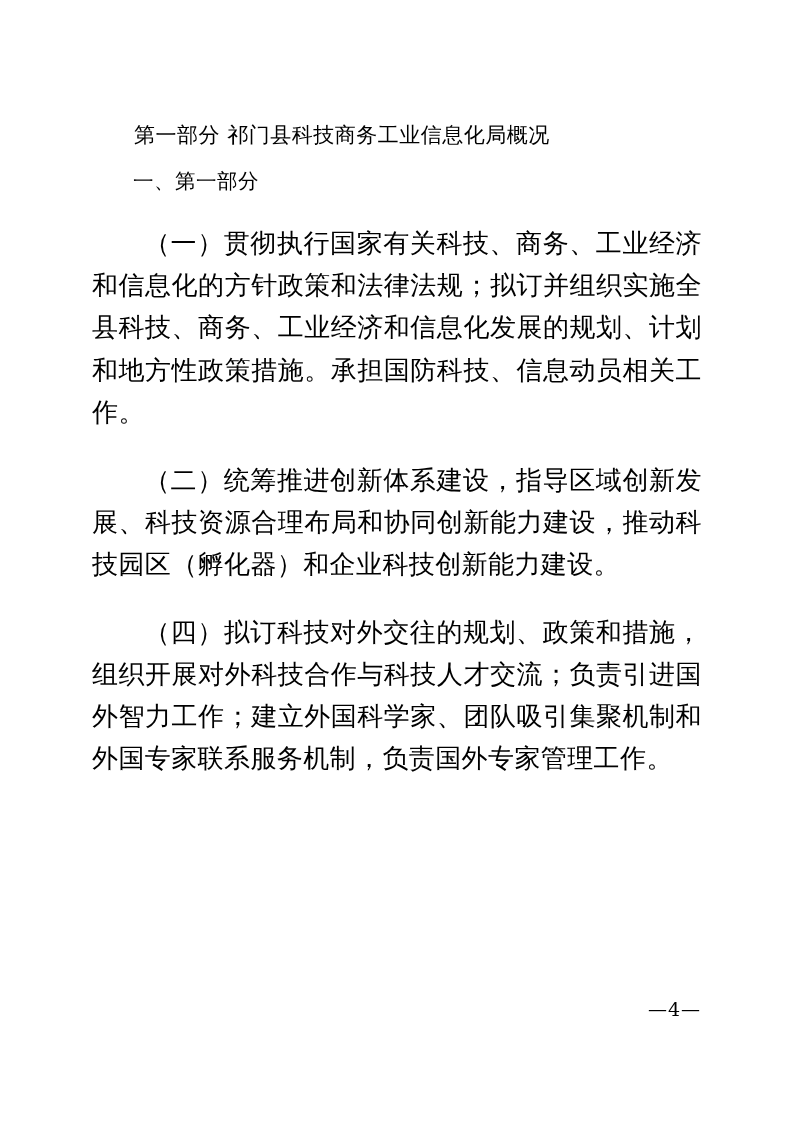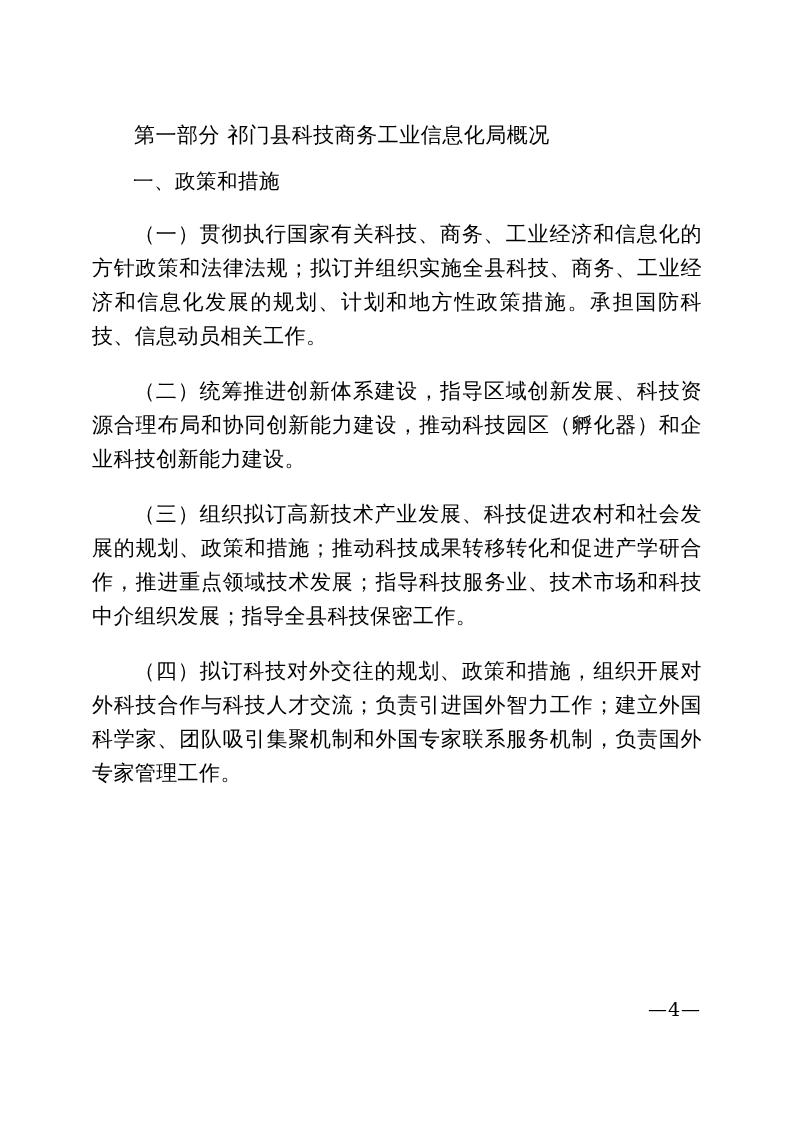--- a/index.html
+++ b/index.html
@@ -37,21 +37,21 @@
     white-space: nowrap;
   }
   .section-heading {
     font-size: 20.5px;
     line-height: 1.5;
     text-indent: 2em;
     margin-bottom: 10px;
     letter-spacing: 0.5px;
   }
   .para {
-    font-size: 21px;
+    font-size: 26px;
     line-height: 1.62;
     text-indent: 2em;
     text-align: justify;
     text-justify: inter-ideograph;
     margin-bottom: 4px;
     letter-spacing: 0.4px;
   }
   .page-number {
     position: absolute;
     right: 92px;
@@ -60,20 +60,19 @@
     font-family: "DejaVu Serif", "Liberation Serif", serif;
     letter-spacing: 1px;
   }
 </style>
 </head>
 <body>
 
 <div class="page">
   <div class="content">
     <div class="doc-title">第一部分  祁门县科技商务工业信息化局概况</div>
-    <div class="section-heading">一、政策和措施</div>
+    <div class="section-heading">一、第一部分</div>
     <p class="para">（一）贯彻执行国家有关科技、商务、工业经济和信息化的方针政策和法律法规；拟订并组织实施全县科技、商务、工业经济和信息化发展的规划、计划和地方性政策措施。承担国防科技、信息动员相关工作。</p>
     <p class="para">（二）统筹推进创新体系建设，指导区域创新发展、科技资源合理布局和协同创新能力建设，推动科技园区（孵化器）和企业科技创新能力建设。</p>
-    <p class="para">（三）组织拟订高新技术产业发展、科技促进农村和社会发展的规划、政策和措施；推动科技成果转移转化和促进产学研合作，推进重点领域技术发展；指导科技服务业、技术市场和科技中介组织发展；指导全县科技保密工作。</p>
     <p class="para">（四）拟订科技对外交往的规划、政策和措施，组织开展对外科技合作与科技人才交流；负责引进国外智力工作；建立外国科学家、团队吸引集聚机制和外国专家联系服务机制，负责国外专家管理工作。</p>
   </div>
   <div class="page-number">—4—</div>
 </div>
 
 </body></html>

